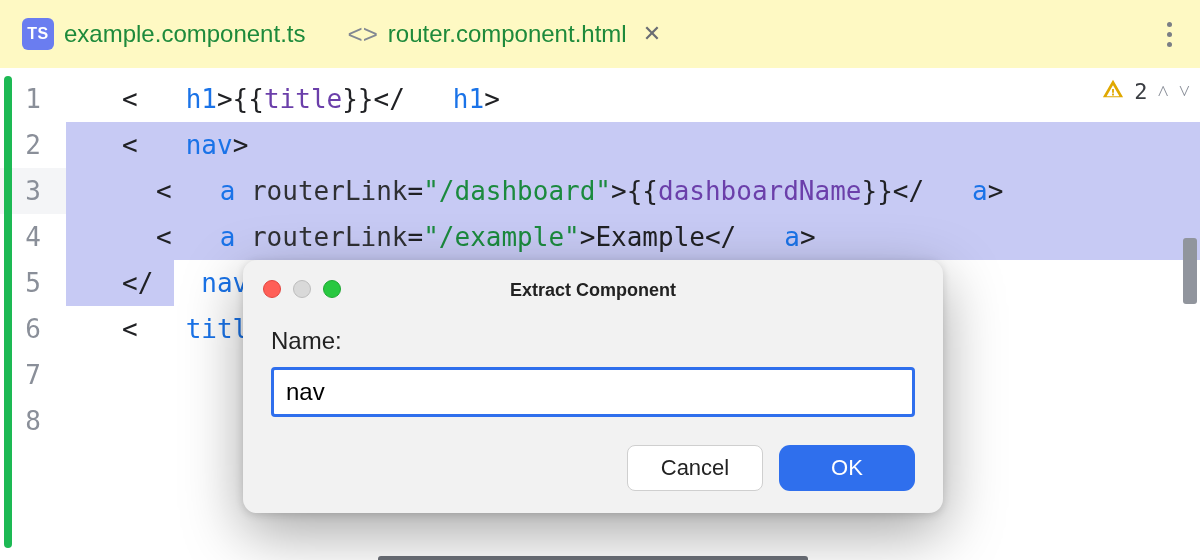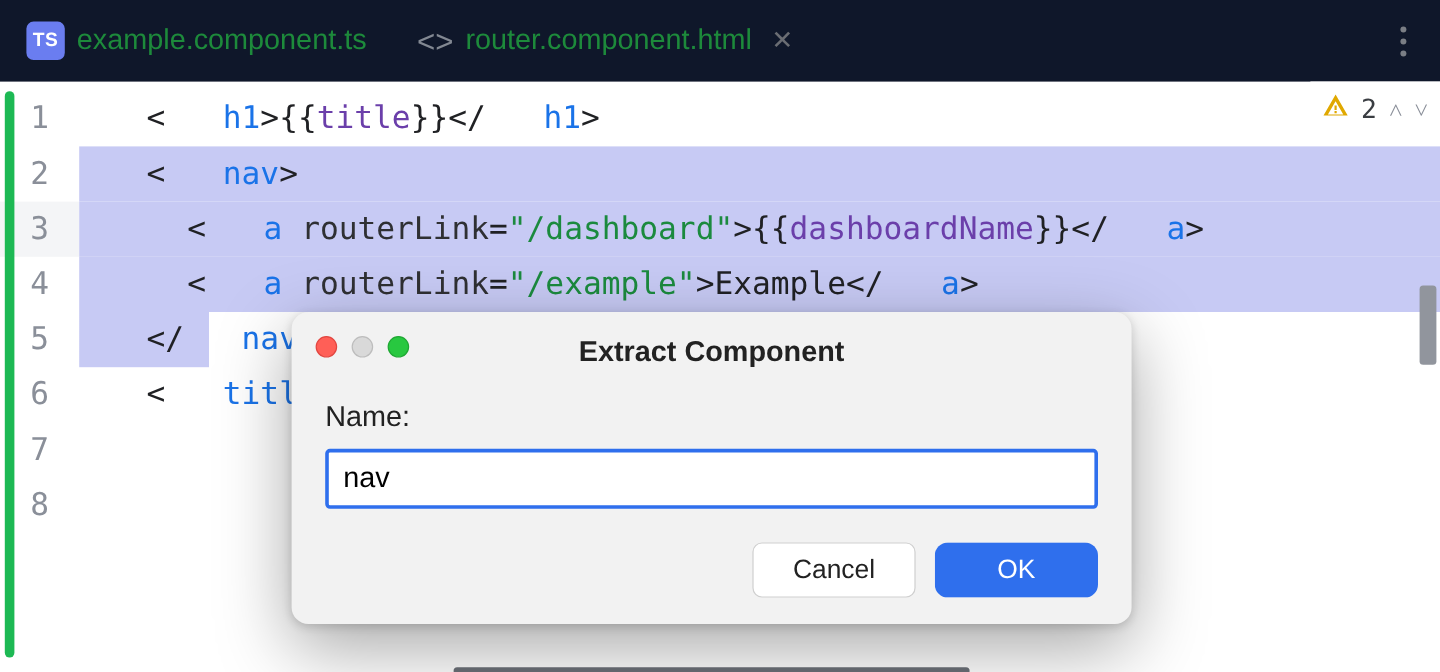--- a/index.html
+++ b/index.html
@@ -23,21 +23,21 @@
     font-family:"Helvetica Neue",Arial,sans-serif;
     background:#ffffff;
     position:relative;
     overflow:hidden;
   }
   
   .tabbar{
     display:flex;align-items:center;
     height:68px;
     padding:0 6px;
-    background:#0f172a;
+    background:#fef9c3;
   }
   .tab{
     display:flex;align-items:center;
     gap:10px;
     padding:0 26px 0 16px;
     height:100%;
     font-size:24px;
     color:#4a4d52;
     cursor:pointer;
     position:relative;
@@ -140,21 +140,21 @@
     padding:18px 26px 22px 26px;
   }
   .dialog-traffic{
     position:absolute;left:20px;top:20px;display:flex;gap:12px;
   }
   .traffic{width:18px;height:18px;border-radius:50%;}
   .tr-red{background:#ff5f57;border:1px solid #e24640;}
   .tr-yellow{background:#d9d9d9;border:1px solid #bdbdbd;}
   .tr-green{background:#28c840;border:1px solid #1fa833;}
   .dialog-title{
-    text-align:center;font-weight:700;font-size:24px;color:#222;
+    text-align:center;font-weight:700;font-size:18px;color:#222;
     padding-top:2px;padding-bottom:20px;
   }
   .dialog-body{padding:6px 2px 0 2px;}
   .dialog-label{font-size:24px;color:#222;margin-bottom:12px;display:block;}
   .dialog-input{
     width:100%;height:50px;
     border:3px solid var(--accent-blue);
     border-radius:4px;
     background:#fff;
     font-size:24px;padding:0 12px;

